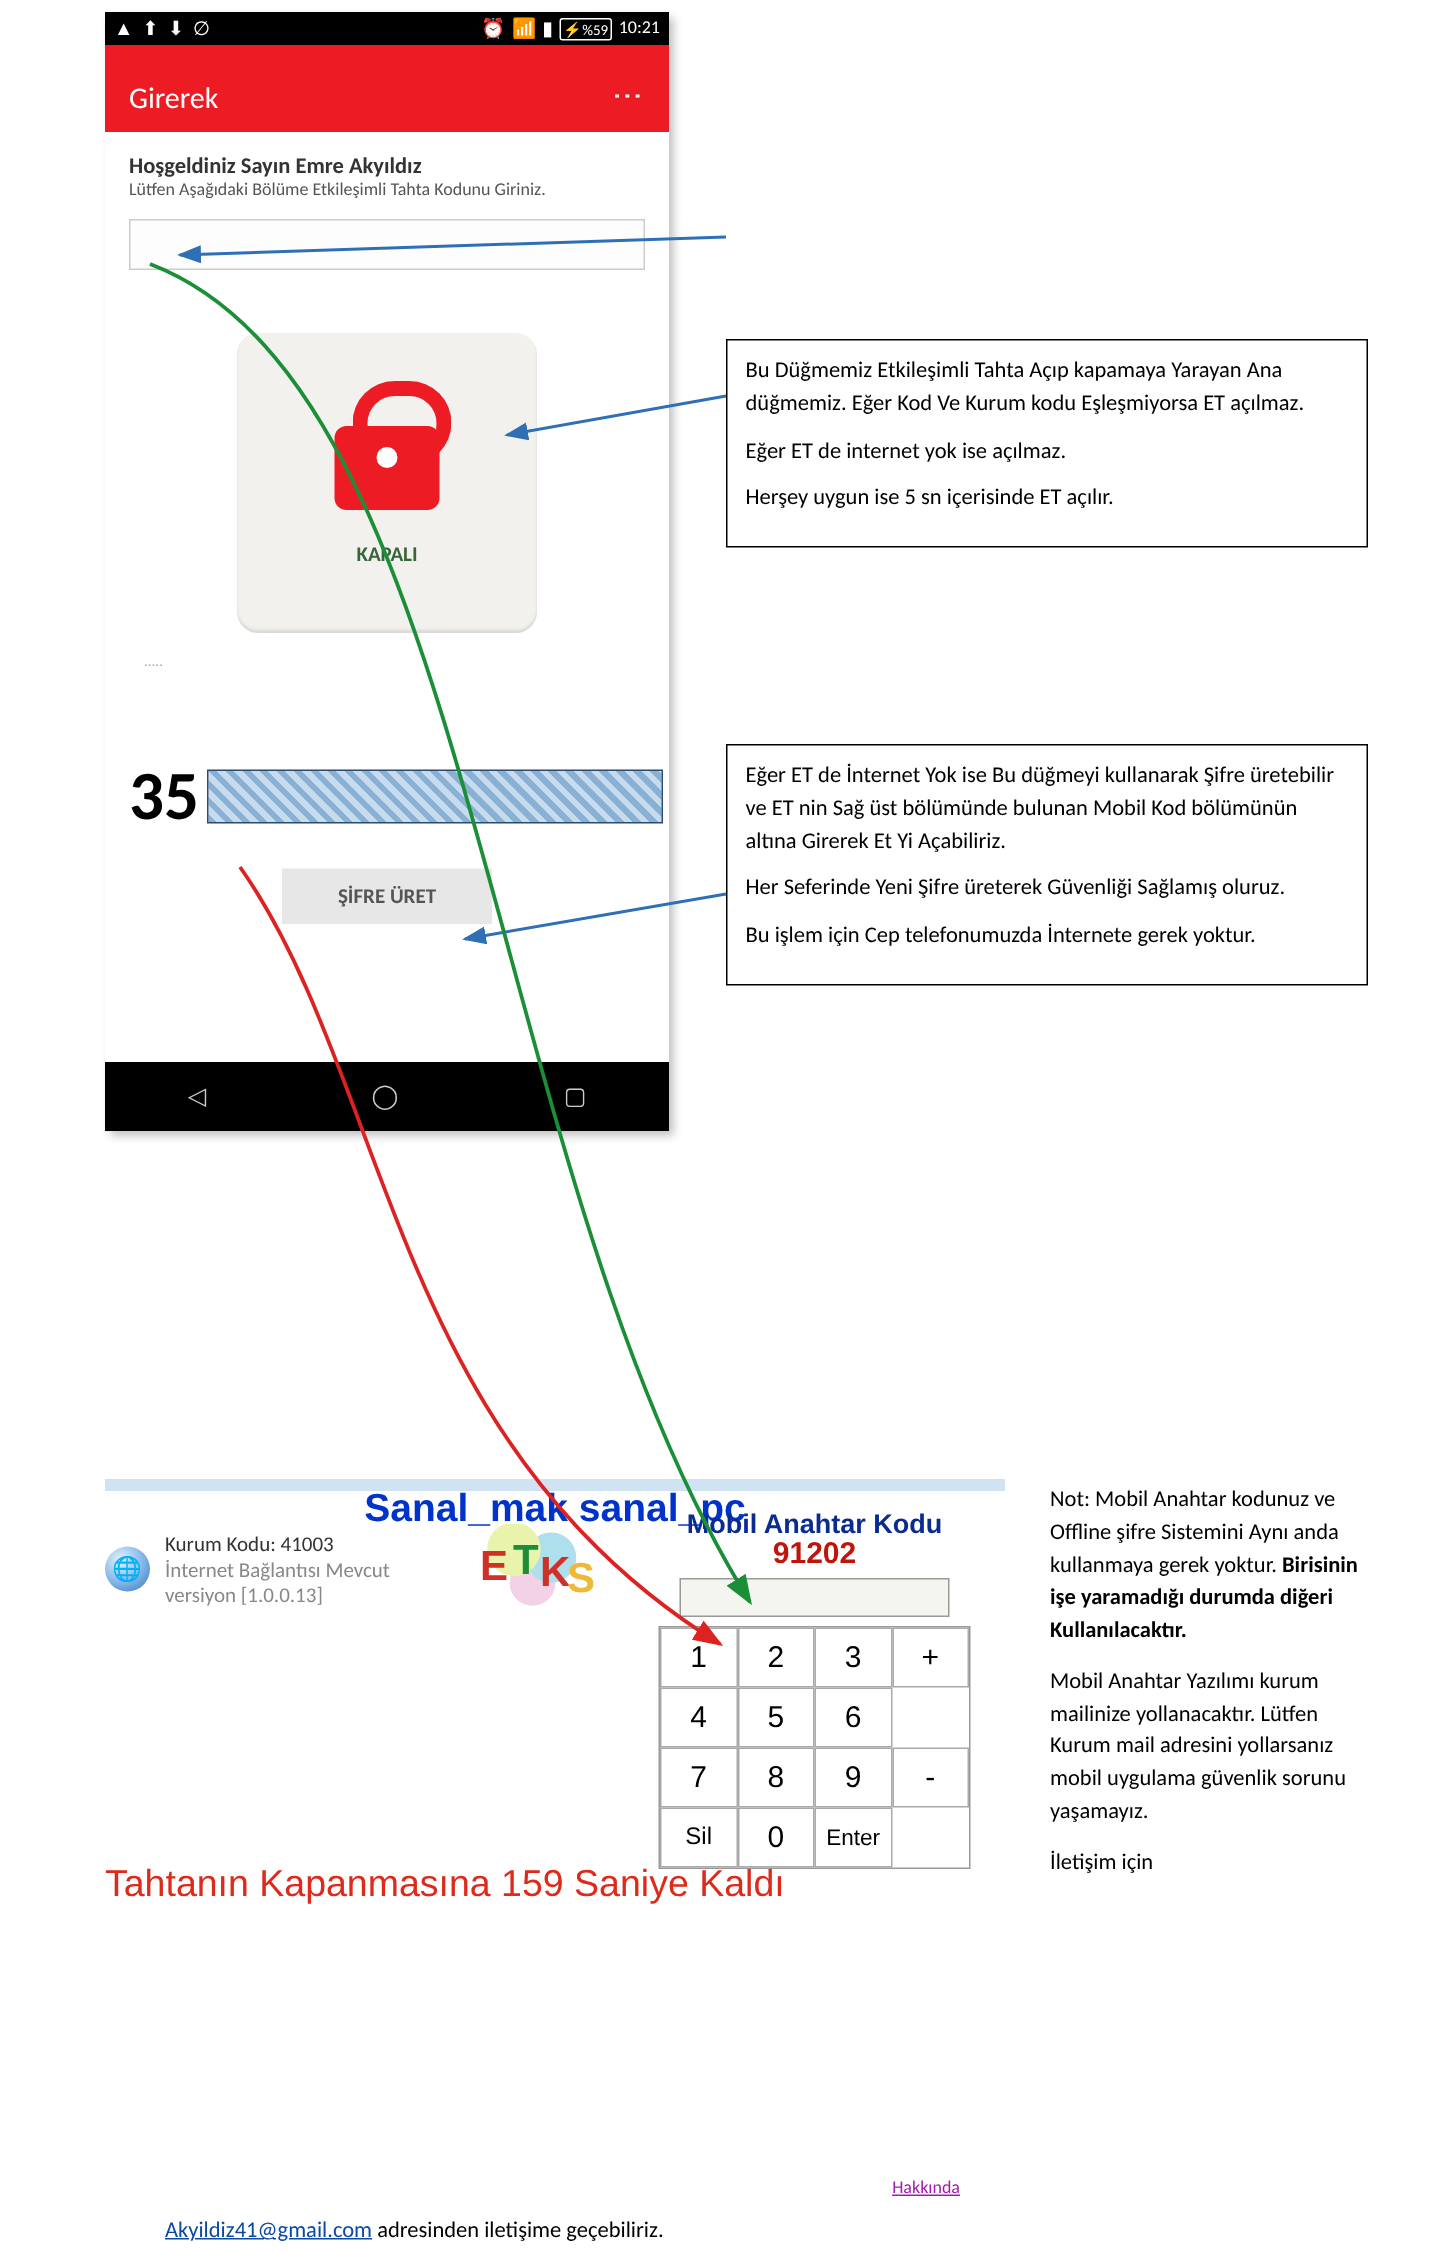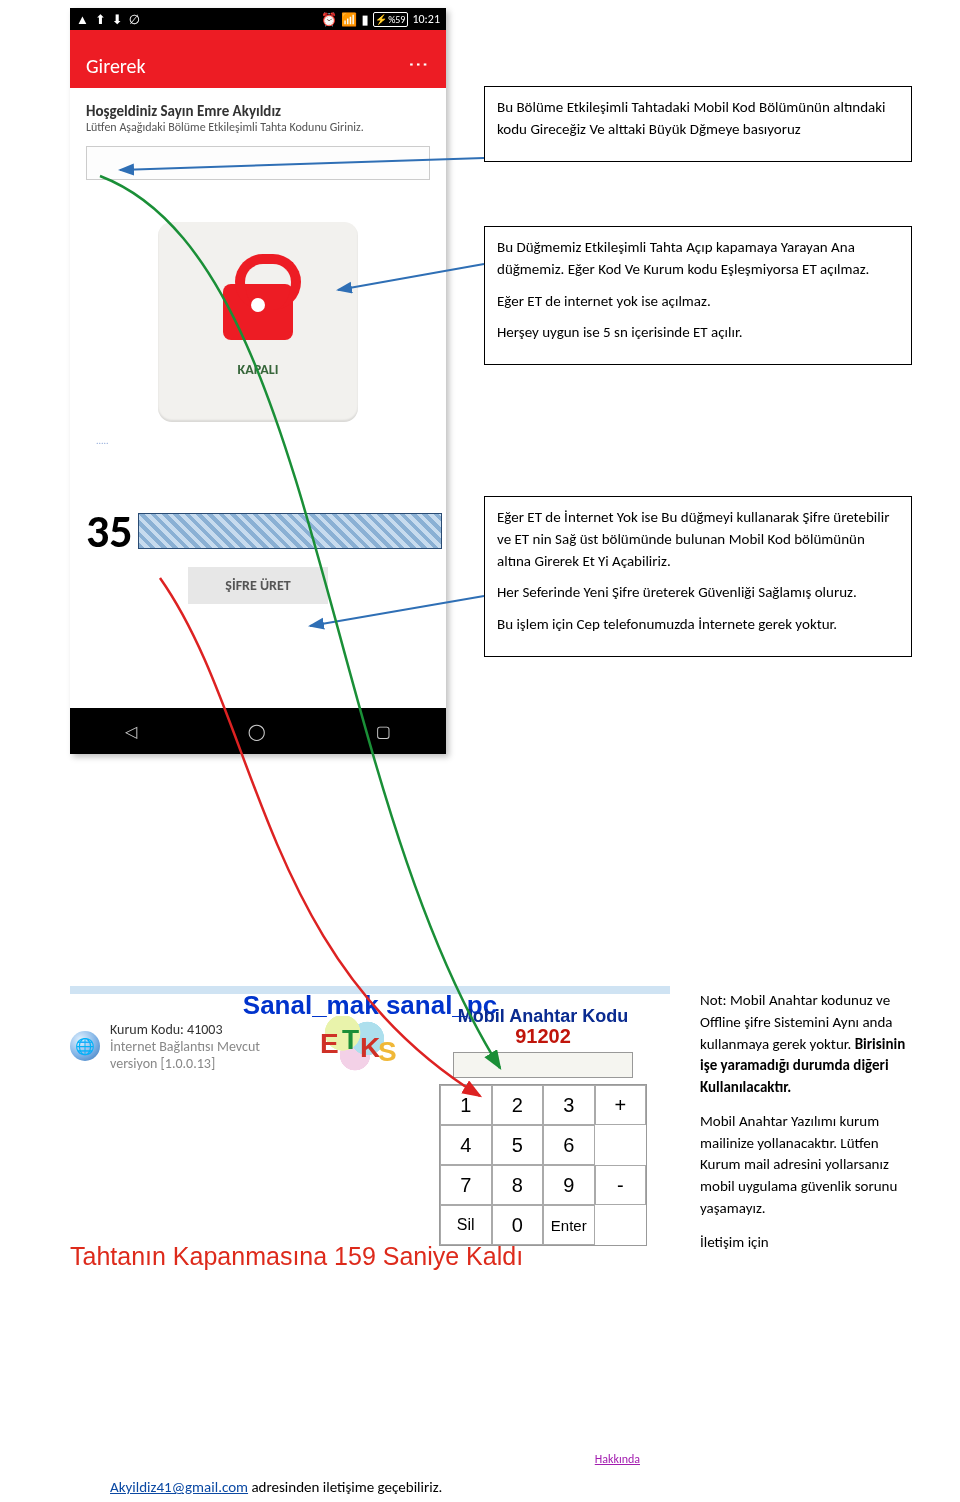--- a/index.html
+++ b/index.html
@@ -82,21 +82,21 @@
   .big-code {
     font-size: 46px; font-weight: 700;
     width: 44px;
   }
   .hatched {
     flex:1; height:36px;
     background: repeating-linear-gradient(45deg,#8ab0d4,#8ab0d4 4px,#c7dbee 4px,#c7dbee 8px);
     border:1px solid #2a4b73;
   }
   .sifre-btn {
-    margin: 8px 16px 0 16px;
+    margin: 20px 16px 0 16px;
     display:flex; justify-content:center;
     font-size:14px; font-weight:700; color:#555;
     padding:10px 30px; width:140px; margin-left:auto; margin-right:auto;
     background:#e7e7e7;
   }
   .navbar {
     position:absolute; left:0; right:0; bottom:0;
     height:46px; background:#000; color:#ccc;
     display:flex; align-items:center; justify-content:space-around;
     font-size:16px;
@@ -252,23 +252,20 @@
     </div>
     <div class="sifre-btn">ŞİFRE ÜRET</div>
 
     <div class="navbar">
       <span>◁</span>
       <span>◯</span>
       <span>▢</span>
     </div>
   </div>
 
-  <div id="c1" class="callout">
-    <p>Bu Bölüme Etkileşimli Tahtadaki Mobil Kod Bölümünün altındaki kodu Gireceğiz Ve alttaki Büyük Dğmeye basıyoruz</p>
-  </div>
   <div id="c2" class="callout">
     <p>Bu Düğmemiz Etkileşimli Tahta Açıp kapamaya Yarayan Ana düğmemiz. Eğer Kod Ve Kurum kodu Eşleşmiyorsa ET açılmaz.</p>
     <p>Eğer ET de internet yok ise açılmaz.</p>
     <p>Herşey uygun ise 5 sn içerisinde ET açılır.</p>
   </div>
   <div id="c3" class="callout">
     <p>Eğer ET de İnternet Yok ise Bu düğmeyi kullanarak Şifre üretebilir ve ET nin Sağ üst bölümünde bulunan Mobil Kod bölümünün altına Girerek Et Yi Açabiliriz.</p>
     <p>Her Seferinde Yeni Şifre üreterek Güvenliği Sağlamış oluruz.</p>
     <p>Bu işlem için Cep telefonumuzda İnternete gerek yoktur.</p>
   </div>

